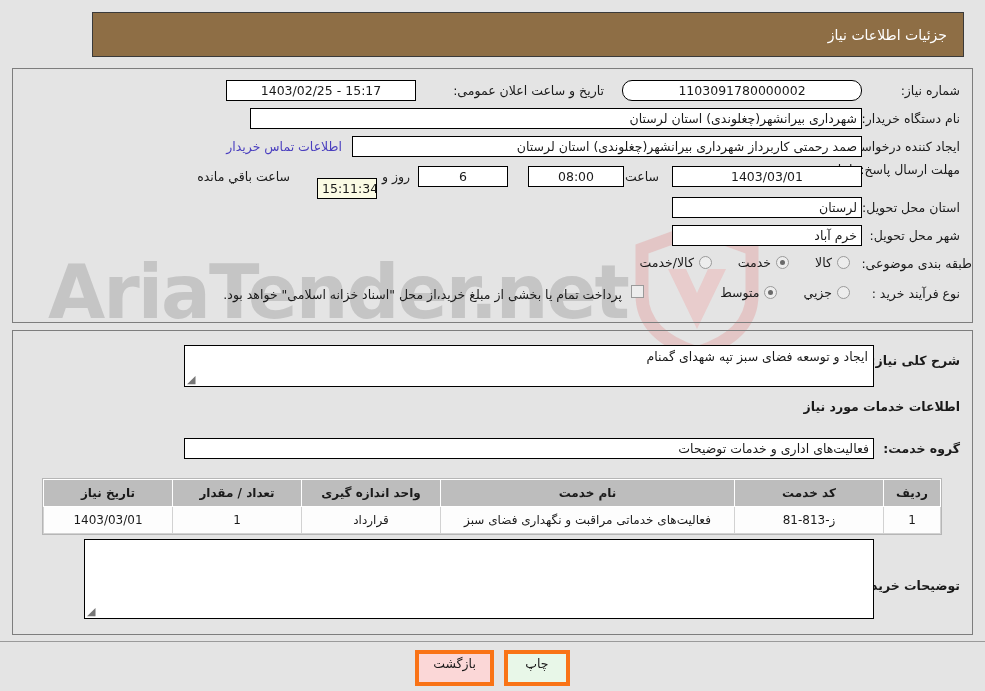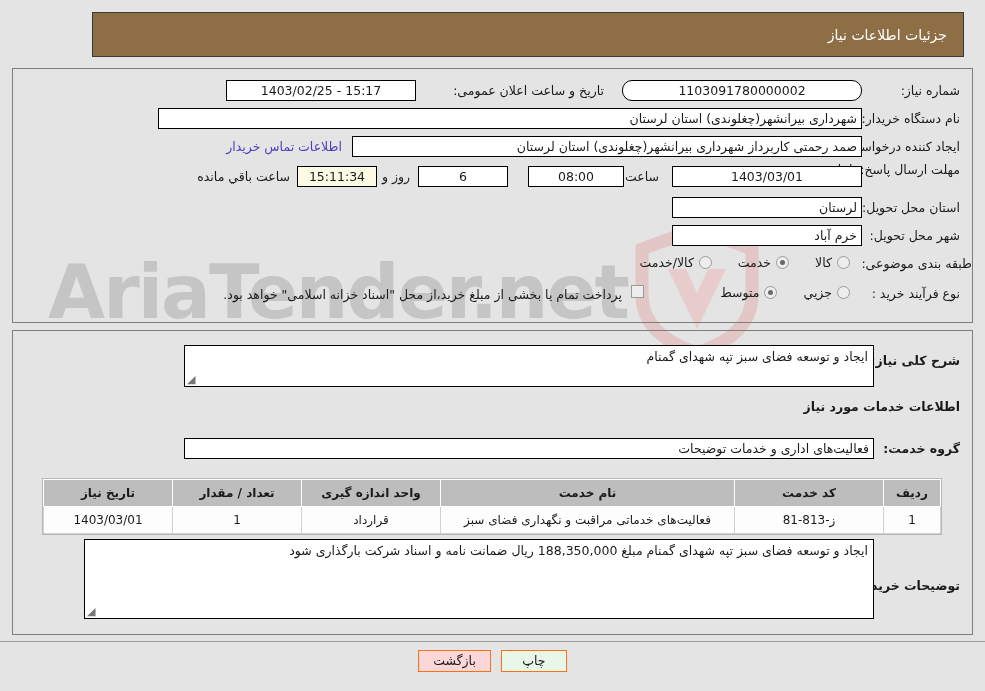--- a/index.html
+++ b/index.html
@@ -250,23 +250,23 @@
     position: absolute;
     left: 0;
     top: 650px;
     width: 985px;
     display: flex;
     justify-content: center;
     gap: 10px;
   }
   .btn {
     box-sizing: border-box;
-    border: 1px solid #f97316;
-    font-size: 12.5px;
-    height: 22px;
+    border: 4px solid #f97316;
+    font-size: 12.5px;
+    height: 36px;
     line-height: 20px;
     padding: 0 14px;
     min-width: 66px;
     text-align: center;
     cursor: pointer;
   }
   .btn-print  { background: #e8f7e8; }
   .btn-back   { background: #fbd7d7; }
 </style>
 </head>
@@ -302,21 +302,21 @@
       <span class="lbl">تاریخ و ساعت اعلان عمومی:</span>
     </div>
     <div class="field-row" style="right:556px; top:11px;">
       <div class="box box-center box-ltr" style="width:190px;">1403/02/25 - 15:17</div>
     </div>
 
     <div class="field-row" style="right:12px; top:42px;">
       <span class="lbl">نام دستگاه خریدار:</span>
     </div>
     <div class="field-row" style="right:110px; top:39px;">
-      <div class="box box-right" style="width:704px;">شهرداری بیرانشهر(چغلوندی) استان لرستان</div>
+      <div class="box box-right" style="width:612px;">شهرداری بیرانشهر(چغلوندی) استان لرستان</div>
     </div>
 
     <div class="field-row" style="right:12px; top:70px;">
       <span class="lbl">ایجاد کننده درخواست:</span>
     </div>
     <div class="field-row" style="right:110px; top:67px;">
       <div class="box box-right" style="width:510px;">صمد رحمتی کاربرداز شهرداری بیرانشهر(چغلوندی) استان لرستان</div>
     </div>
     <div class="field-row" style="right:630px; top:70px;">
       <span class="link">اطلاعات تماس خریدار</span>
@@ -334,21 +334,21 @@
     <div class="field-row" style="right:348px; top:97px;">
       <div class="box box-center box-ltr" style="width:96px;">08:00</div>
     </div>
     <div class="field-row" style="right:464px; top:97px;">
       <div class="box box-center box-ltr" style="width:90px;">6</div>
     </div>
     <div class="field-row" style="right:562px; top:100px;">
       <span class="lbl">روز و</span>
     </div>
     <div class="field-row" style="right:595px; top:97px;">
-      <div class="box box-center box-ltr box-yellow" style="width:80px;">15:11:34</div>
+      <div class="box box-center box-ltr box-yellow" style="width:60px;margin-top:12px;">15:11:34</div>
     </div>
     <div class="field-row" style="right:682px; top:100px;">
       <span class="lbl">ساعت باقي مانده</span>
     </div>
 
     <div class="field-row" style="right:12px; top:131px;">
       <span class="lbl">استان محل تحویل:</span>
     </div>
     <div class="field-row" style="right:110px; top:128px;">
       <div class="box box-right" style="width:190px;">لرستان</div>
@@ -416,21 +416,20 @@
       <span class="lbl lbl-bold">گروه خدمت:</span>
     </div>
     <div class="field-row" style="right:98px; top:107px;">
       <div class="box box-right" style="width:690px;">فعالیت‌های اداری و خدمات توضیحات</div>
     </div>
 
     <div class="field-row" style="right:12px; top:247px;">
       <span class="lbl lbl-bold">توضیحات خریدار:</span>
     </div>
     <div class="ta" style="position:absolute; right:98px; top:208px; width:790px; height:80px; text-align:right;">
-      <span>ایجاد و توسعه فضای سبز تپه شهدای گمنام  مبلغ 188,350,000 ریال ضمانت نامه و اسناد شرکت بارگذاری شود</span>
       <span class="grip">◣</span>
     </div>
   </div>
 
   <div class="tbl-wrap">
     <table class="grid">
       <thead>
         <tr>
           <th style="width:48px;">ردیف</th>
           <th style="width:140px;">کد خدمت</th>

